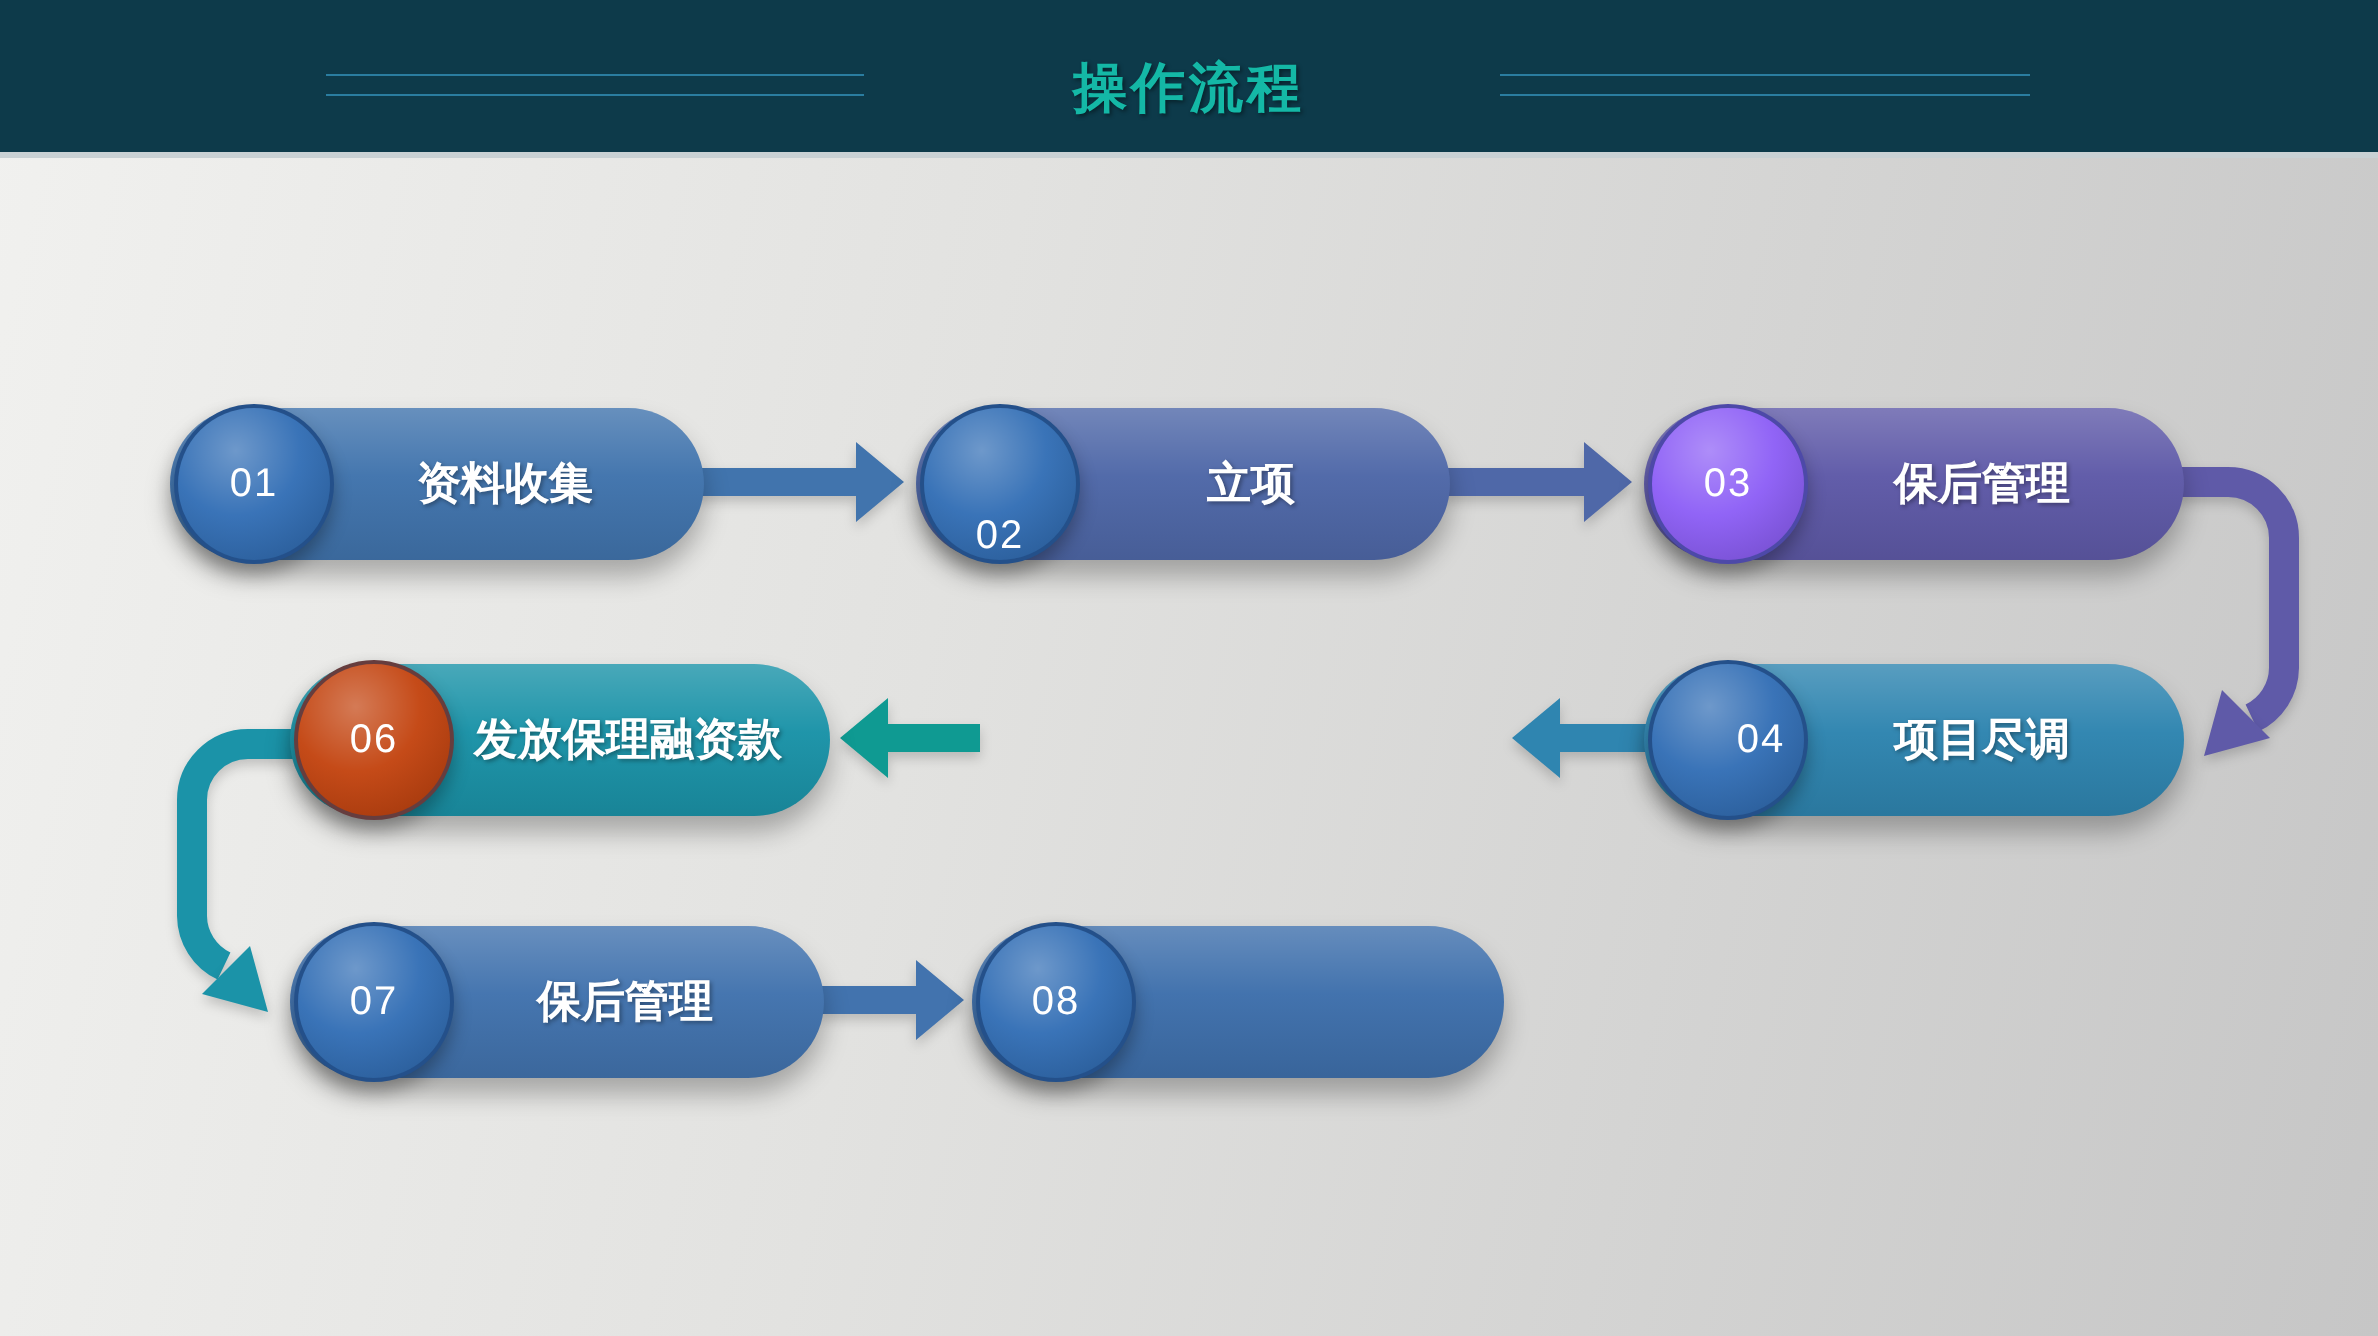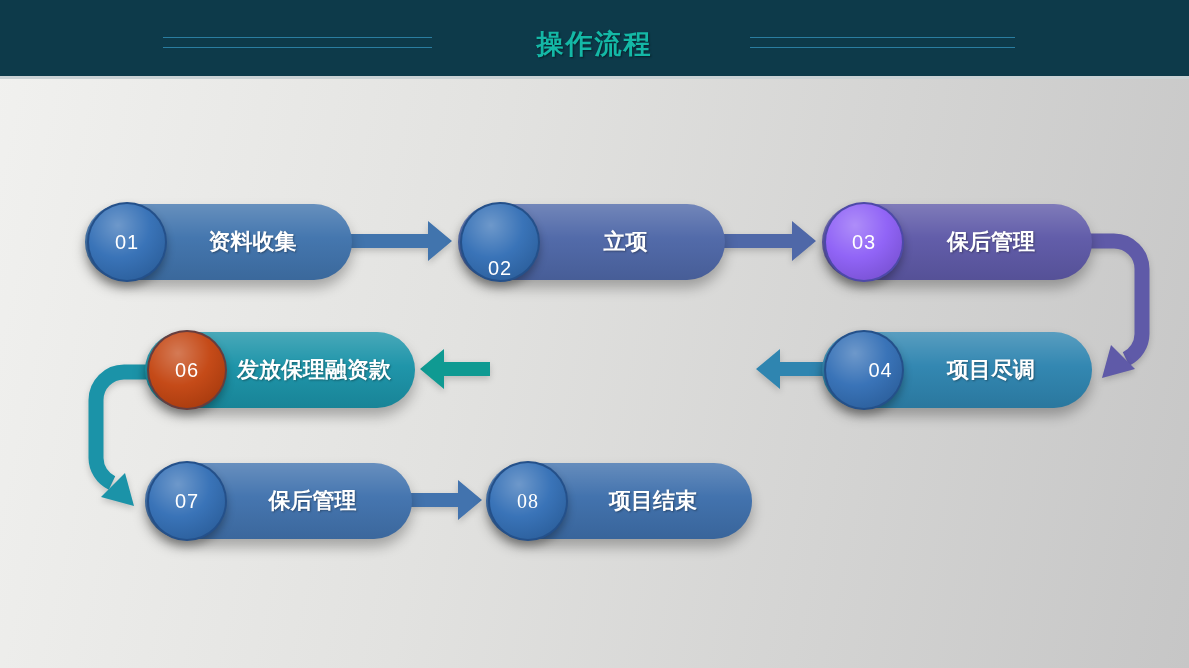--- a/index.html
+++ b/index.html
@@ -143,19 +143,18 @@
   </div>
 
   <div class="pill p7" style="background-color: rgb(66, 115, 174);">
     <span class="badge" style="background-color: rgb(47, 108, 180);">
         <span class="num">07</span>
       </span>
     <span class="plabel">保后管理</span>
   </div>
 
   <div class="pill p8" style="background-color: rgb(63, 112, 172);">
-    <span class="badge" style="background-color: rgb(47, 108, 180); font-family: Liberation Serif, serif;">
+    <span class="badge" style="background-color: rgb(47, 108, 180);">
         <span class="num">08</span>
       </span>
-    <span class="plabel">项目结束</span>
   </div>
 
 </div>
 
 </body></html>

